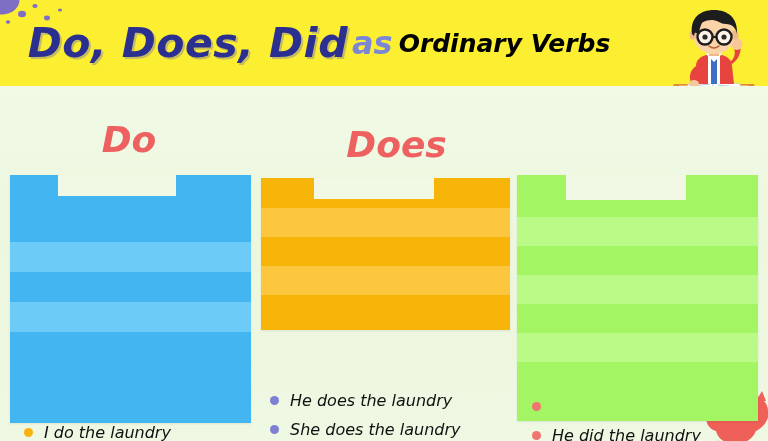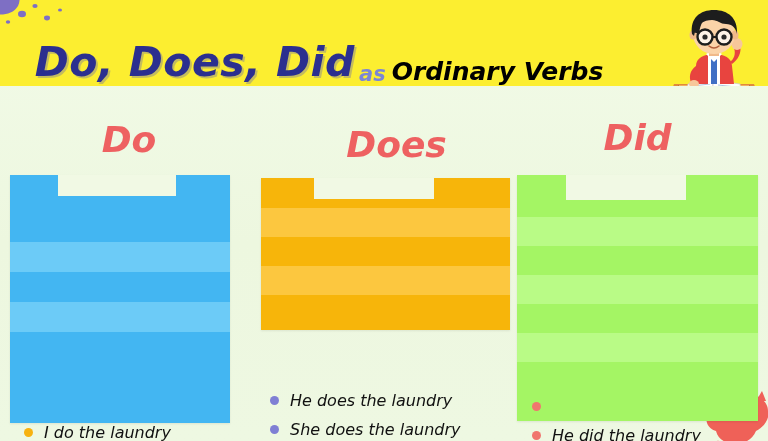--- a/index.html
+++ b/index.html
@@ -28,38 +28,38 @@
   .banner-splat {
     position: absolute;
     left: -22px; top: -34px;
     width: 110px; height: 78px;
   }
   .title-wrap {
     position: absolute;
     left: 0; top: 0;
     width: 632px; height: 86px;
     display: flex;
-    align-items: flex-end;
+    align-items: center;
     justify-content: center;
     padding-left: 6px;
     box-sizing: border-box;
   }
   .title-main {
     font-family: "DejaVu Sans", sans-serif;
     font-size: 41px;
     font-weight: bold;
     font-style: italic;
     letter-spacing: 0.5px;
     color: #2b2f8f;
     text-shadow: 2px 2px 0 rgba(120,120,160,0.42);
     white-space: nowrap;
   }
   .title-as {
     font-family: "DejaVu Sans", sans-serif;
-    font-size: 21px;
+    font-size: 32px;
     font-weight: bold;
     font-style: italic;
     color: #7b86d6;
     margin-left: 4px;
     white-space: nowrap;
   }
   .title-sub {
     font-family: "DejaVu Sans", sans-serif;
     font-size: 25px;
     font-weight: bold;
@@ -113,21 +113,21 @@
   }
   .card .notch {
     position: absolute;
     top: 0;
     background: #f1f9e4;
     z-index: 3;
   }
 
   .card-do {
     left: 10px; top: 175px;
-    width: 220px; height: 248px;
+    width: 241px; height: 248px;
     background: #43b6f2;
     box-shadow: 0 1px 2px rgba(0,0,0,0.08);
   }
   .card-do .notch { left: 48px; width: 118px; height: 21px; }
 
   .card-does {
     left: 261px; top: 178px;
     width: 249px; height: 152px;
     background: #f7b50a;
     box-shadow: 0 1px 2px rgba(0,0,0,0.08);
@@ -262,21 +262,20 @@
 
       <circle cx="39" cy="33" r="2.6" fill="#2b2b2b"></circle>
       <circle cx="58" cy="33" r="2.6" fill="#2b2b2b"></circle>
 
       <path d="M43,42 Q48,46 53,42" stroke="#b5603c" stroke-width="1.6" fill="none" stroke-linecap="round"></path>
     </svg>
   </div>
 
   <div class="col-head do">Do</div>
   <div class="col-head does">Does</div>
-  <div class="col-head did">Did</div>
 
   <div class="card card-do">
     <div class="card-body">
       <div class="stripe" style="top:67px;height:30px;"></div>
       <div class="stripe" style="top:127px;height:30px;"></div>
     </div>
     <div class="notch"></div>
     <ul class="list">
       <li class="row">
         <span class="bullet"></span>

